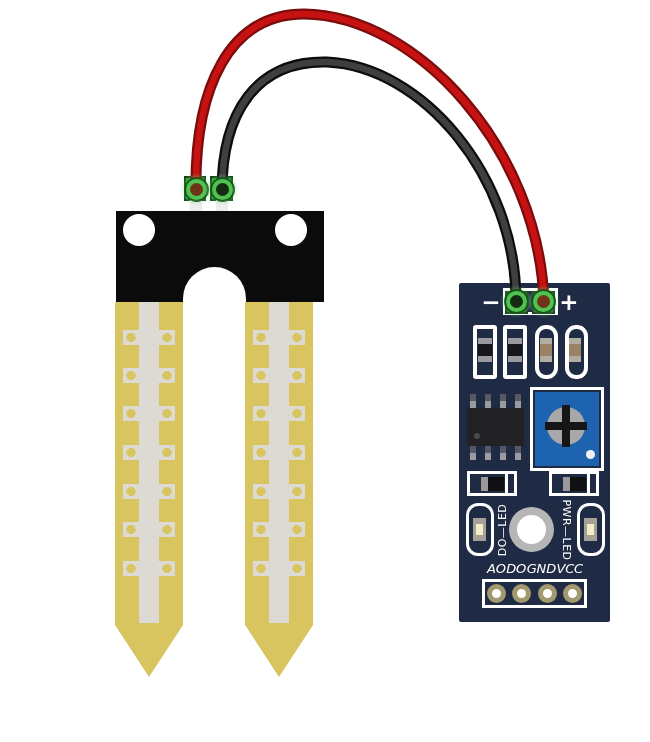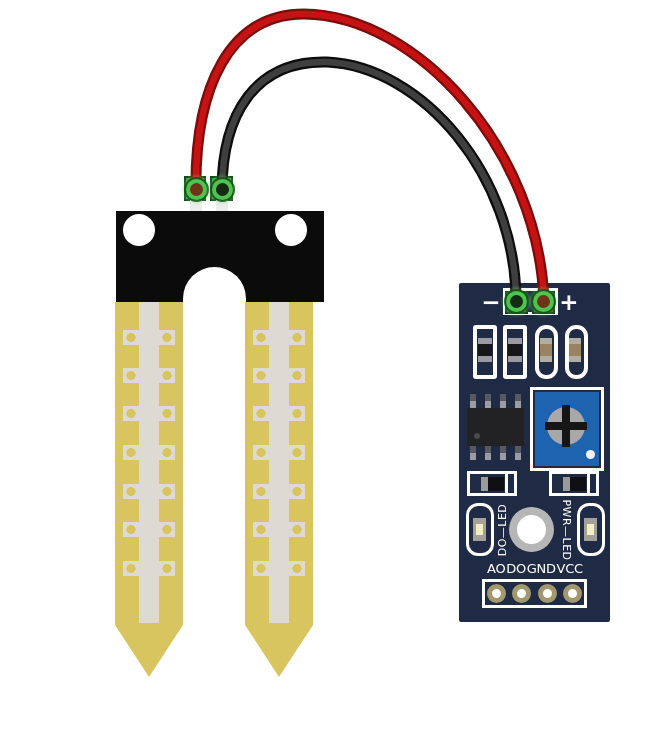--- a/index.html
+++ b/index.html
@@ -74,21 +74,21 @@
   .led-outline{position:absolute;top:220px;width:28px;height:53px;border:3px solid #fff;
                box-sizing:border-box;border-radius:12px;}
   .led-body{position:absolute;top:235px;width:13px;height:23px;background:#a5a199;}
   .led-chip{position:absolute;top:241px;width:7px;height:11px;background:#f2eec6;}
   .vlabel{position:absolute;height:12px;font-size:11px;line-height:12px;text-align:center;
           letter-spacing:.5px;white-space:nowrap;}
   .mount-outer{position:absolute;left:50px;top:224px;width:45px;height:45px;border-radius:50%;background:var(--hole-gray);}
   .mount-inner{position:absolute;left:58px;top:232px;width:29px;height:29px;border-radius:50%;background:#fff;}
   .pin-labels{position:absolute;left:23px;top:278px;width:106px;display:flex;
               justify-content:space-between;padding:0 5px;box-sizing:border-box;
-              font-size:13px;letter-spacing:-.2px;}
+              font-size:13px;letter-spacing:-.2px;font-style:italic;}
   .pin-box{position:absolute;left:23px;top:296px;width:105px;height:29px;border:3px solid #fff;
            box-sizing:border-box;display:flex;align-items:center;justify-content:space-between;padding:0 2px;}
   .pin{width:19px;height:19px;border-radius:50%;border:5px solid var(--pad-ring-tan);
        background:#fff;box-sizing:border-box;}
 </style>
 </head>
 <body>
 
 <div class="canvas">
 

